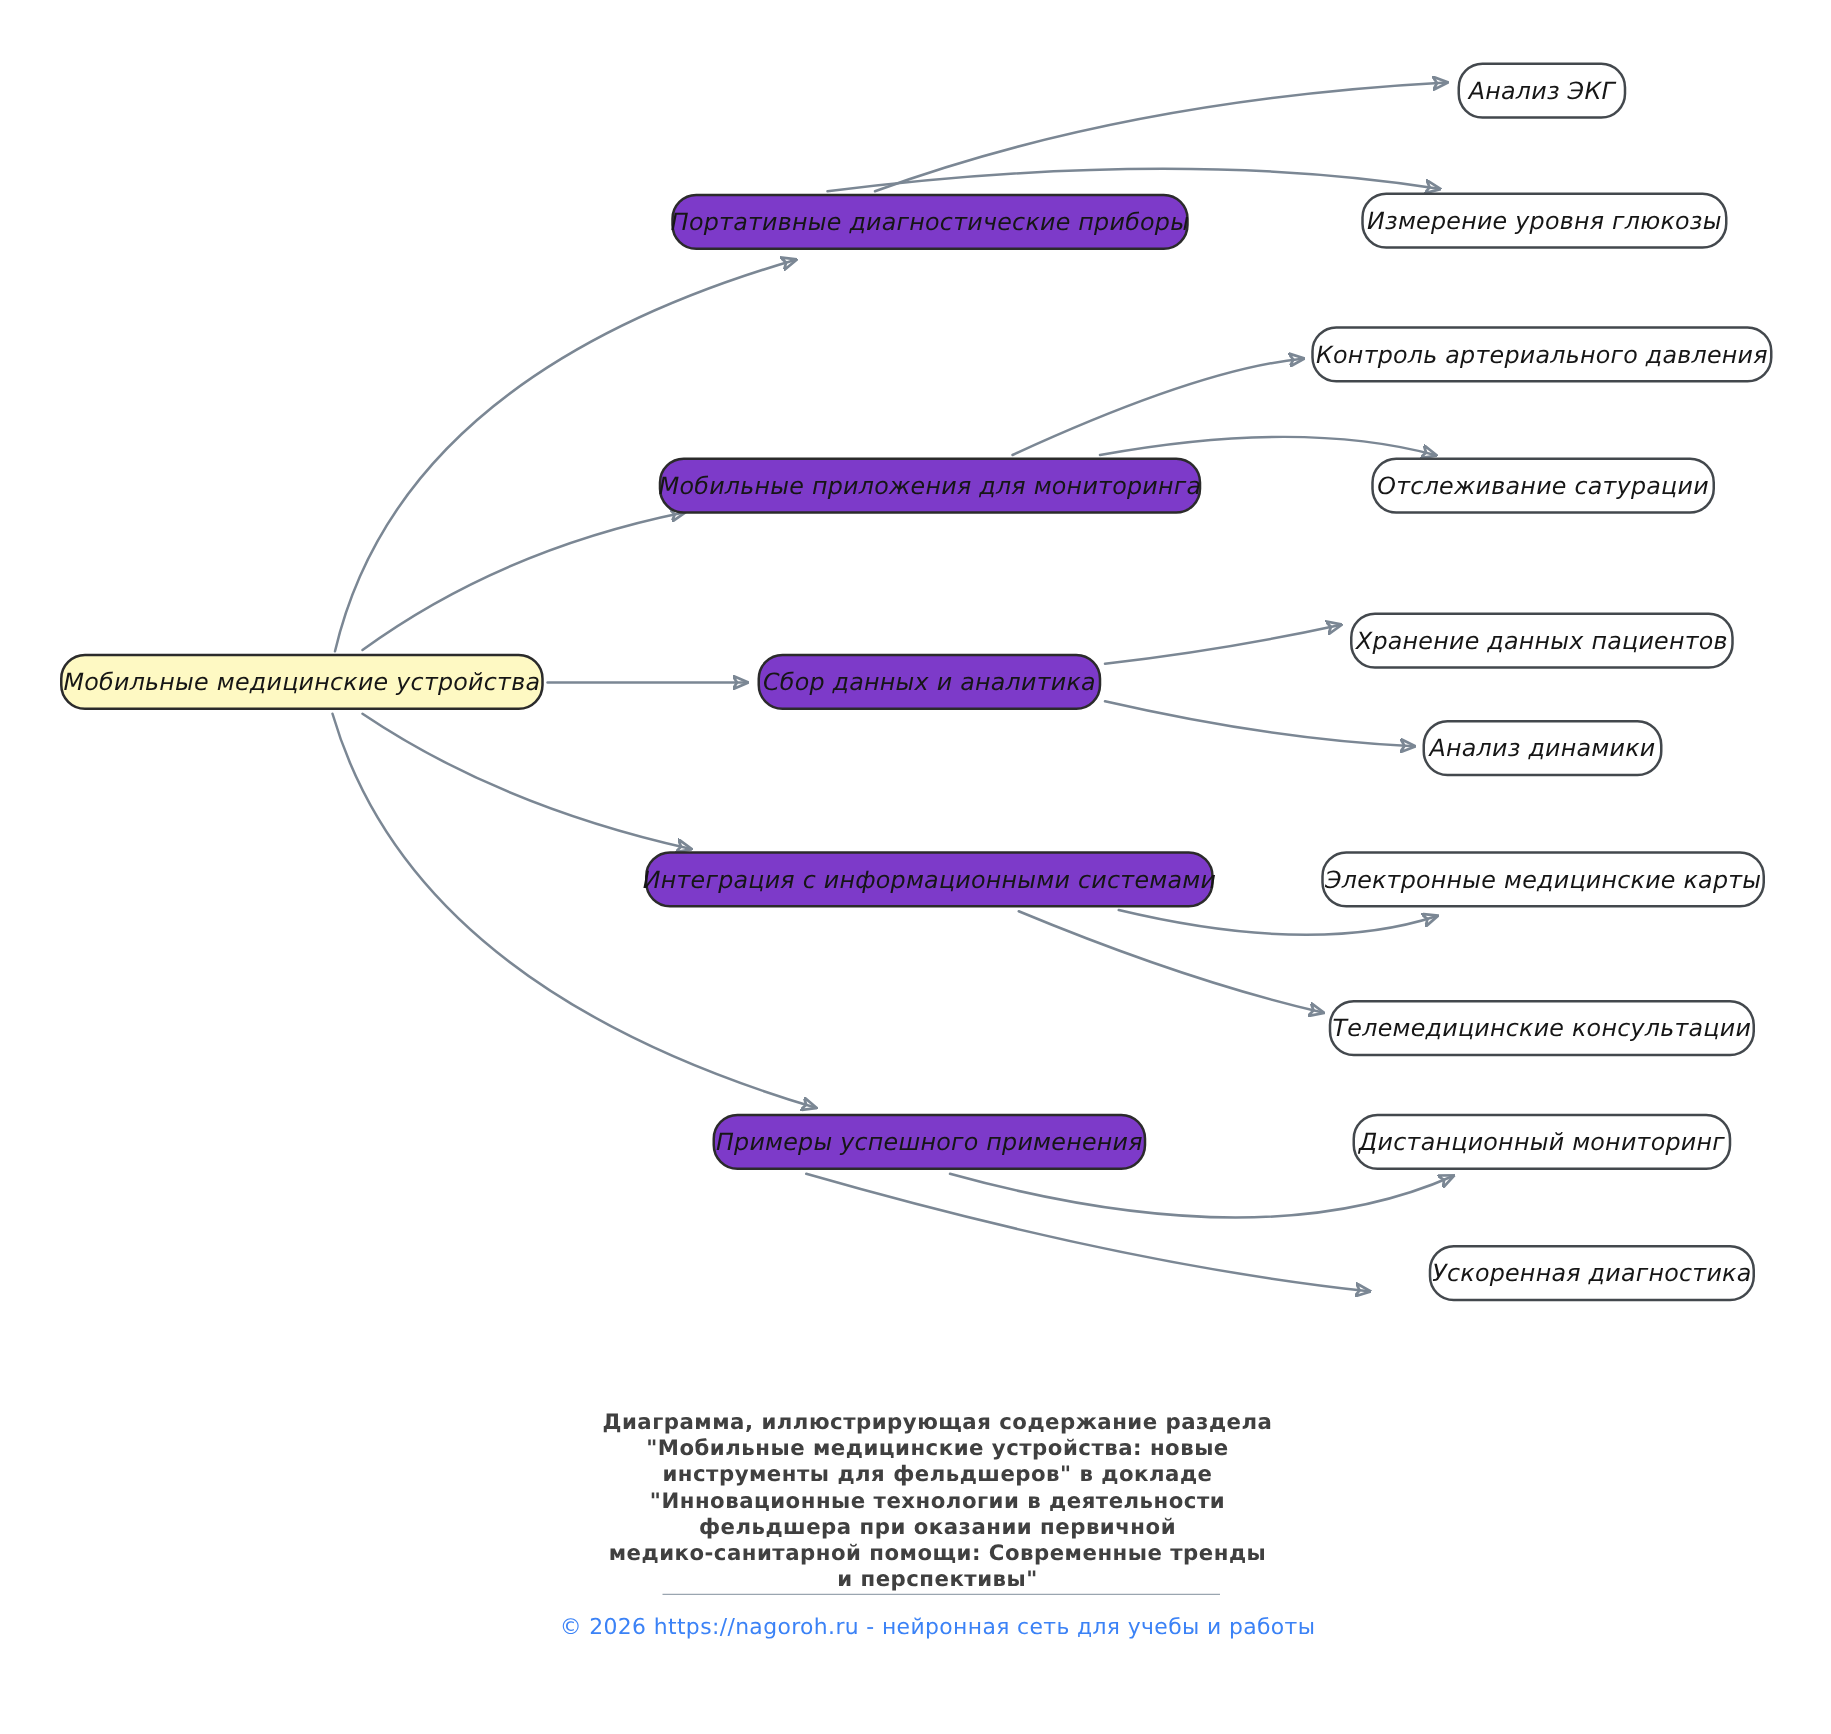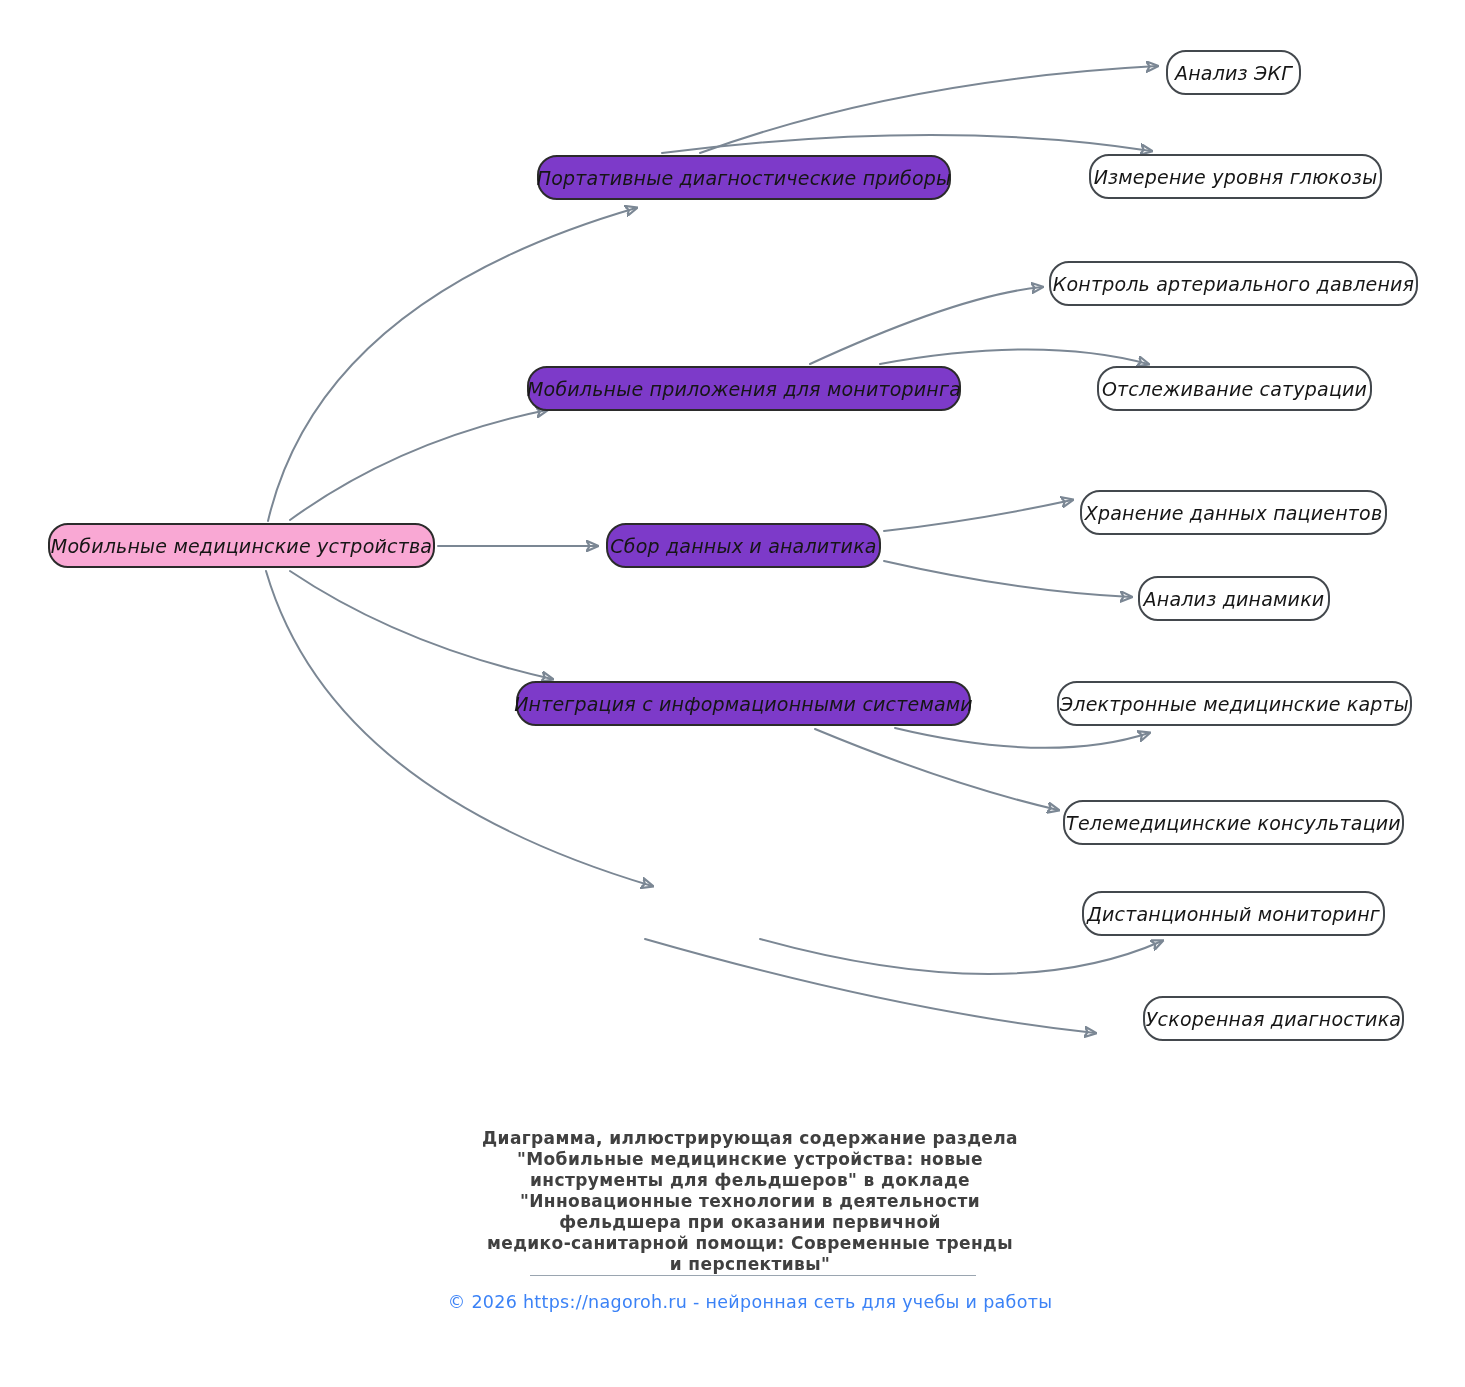--- a/index.html
+++ b/index.html
@@ -16,21 +16,21 @@
     position:absolute;
     height:45px;
     display:flex;align-items:center;justify-content:center;
     border-radius:20px;
     font-size:19px;color:#161616;letter-spacing:0.2px;
     white-space:nowrap;
     z-index:2;
     box-sizing:border-box;
     font-style:italic;
   }
-  .node.root{background:#f9a8d4;border:2px solid #2b2b2b;}
+  .node.root{background:#fef9c3;border:2px solid #2b2b2b;}
   .node.branch{background:#7d3ac9;border:2px solid #2b2b2b;}
   .node.leaf{background:#ffffff;border:2px solid #43484d;}
   .caption{
     position:absolute;
     left:380px;top:1128px;width:740px;
     text-align:center;
     font-size:17px;font-weight:bold;line-height:21px;
     letter-spacing:0.4px;
     color:#404040;
     white-space:pre-line;
@@ -88,20 +88,21 @@
   <div class="node leaf" style="left:1097px;top:366px;width:275px;">Отслеживание сатурации</div>
 
   <div class="node branch" style="left:606px;top:523px;width:275px;">Сбор данных и аналитика</div>
   <div class="node leaf" style="left:1080px;top:471px;width:307px;margin-top:19px;">Хранение данных пациентов</div>
   <div class="node leaf" style="left:1138px;top:576px;width:192px;">Анализ динамики</div>
 
   <div class="node branch" style="left:516px;top:681px;width:455px;">Интеграция с информационными системами</div>
   <div class="node leaf" style="left:1057px;top:681px;width:355px;">Электронные медицинские карты</div>
   <div class="node leaf" style="left:1063px;top:800px;width:341px;">Телемедицинские консультации</div>
 
+  <div class="node branch" style="left:570px;top:891px;width:347px;">Примеры успешного применения</div>
   <div class="node leaf" style="left:1082px;top:891px;width:303px;">Дистанционный мониторинг</div>
   <div class="node leaf" style="left:1143px;top:996px;width:261px;">Ускоренная диагностика</div>
 
   <div class="caption">Диаграмма, иллюстрирующая содержание раздела
 "Мобильные медицинские устройства: новые
 инструменты для фельдшеров" в докладе
 "Инновационные технологии в деятельности
 фельдшера при оказании первичной
 медико-санитарной помощи: Современные тренды
 и перспективы"</div>

